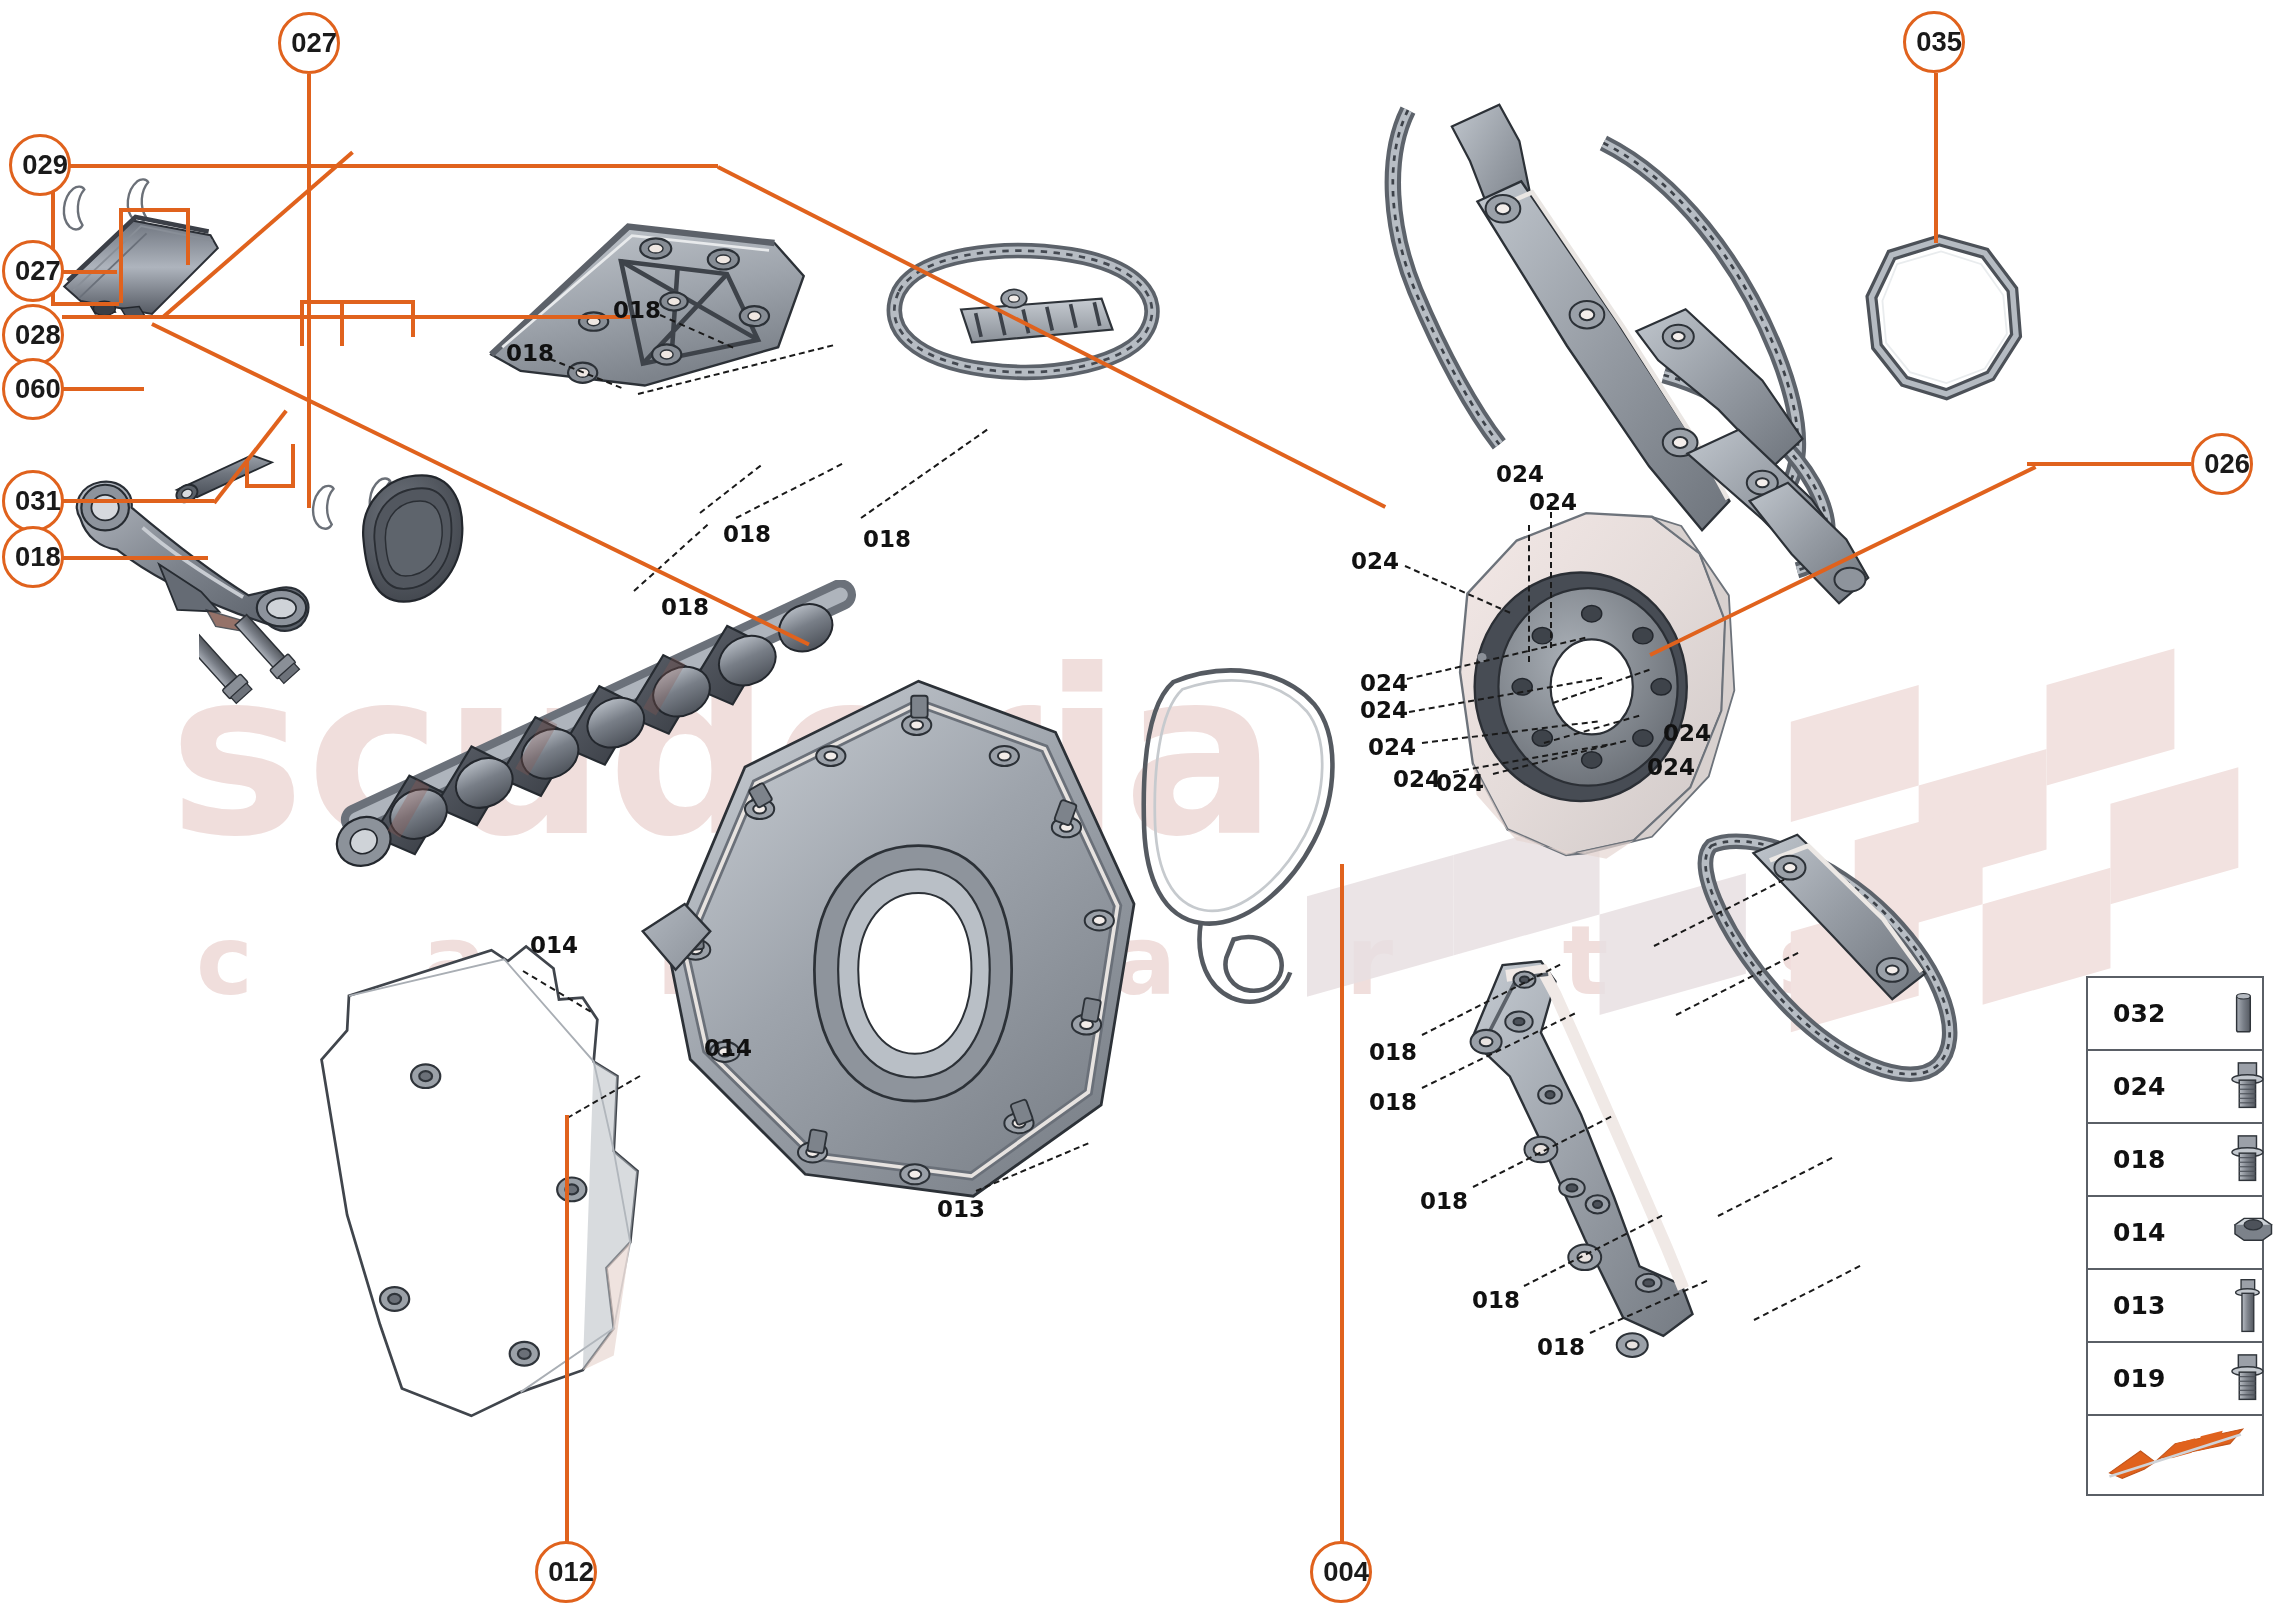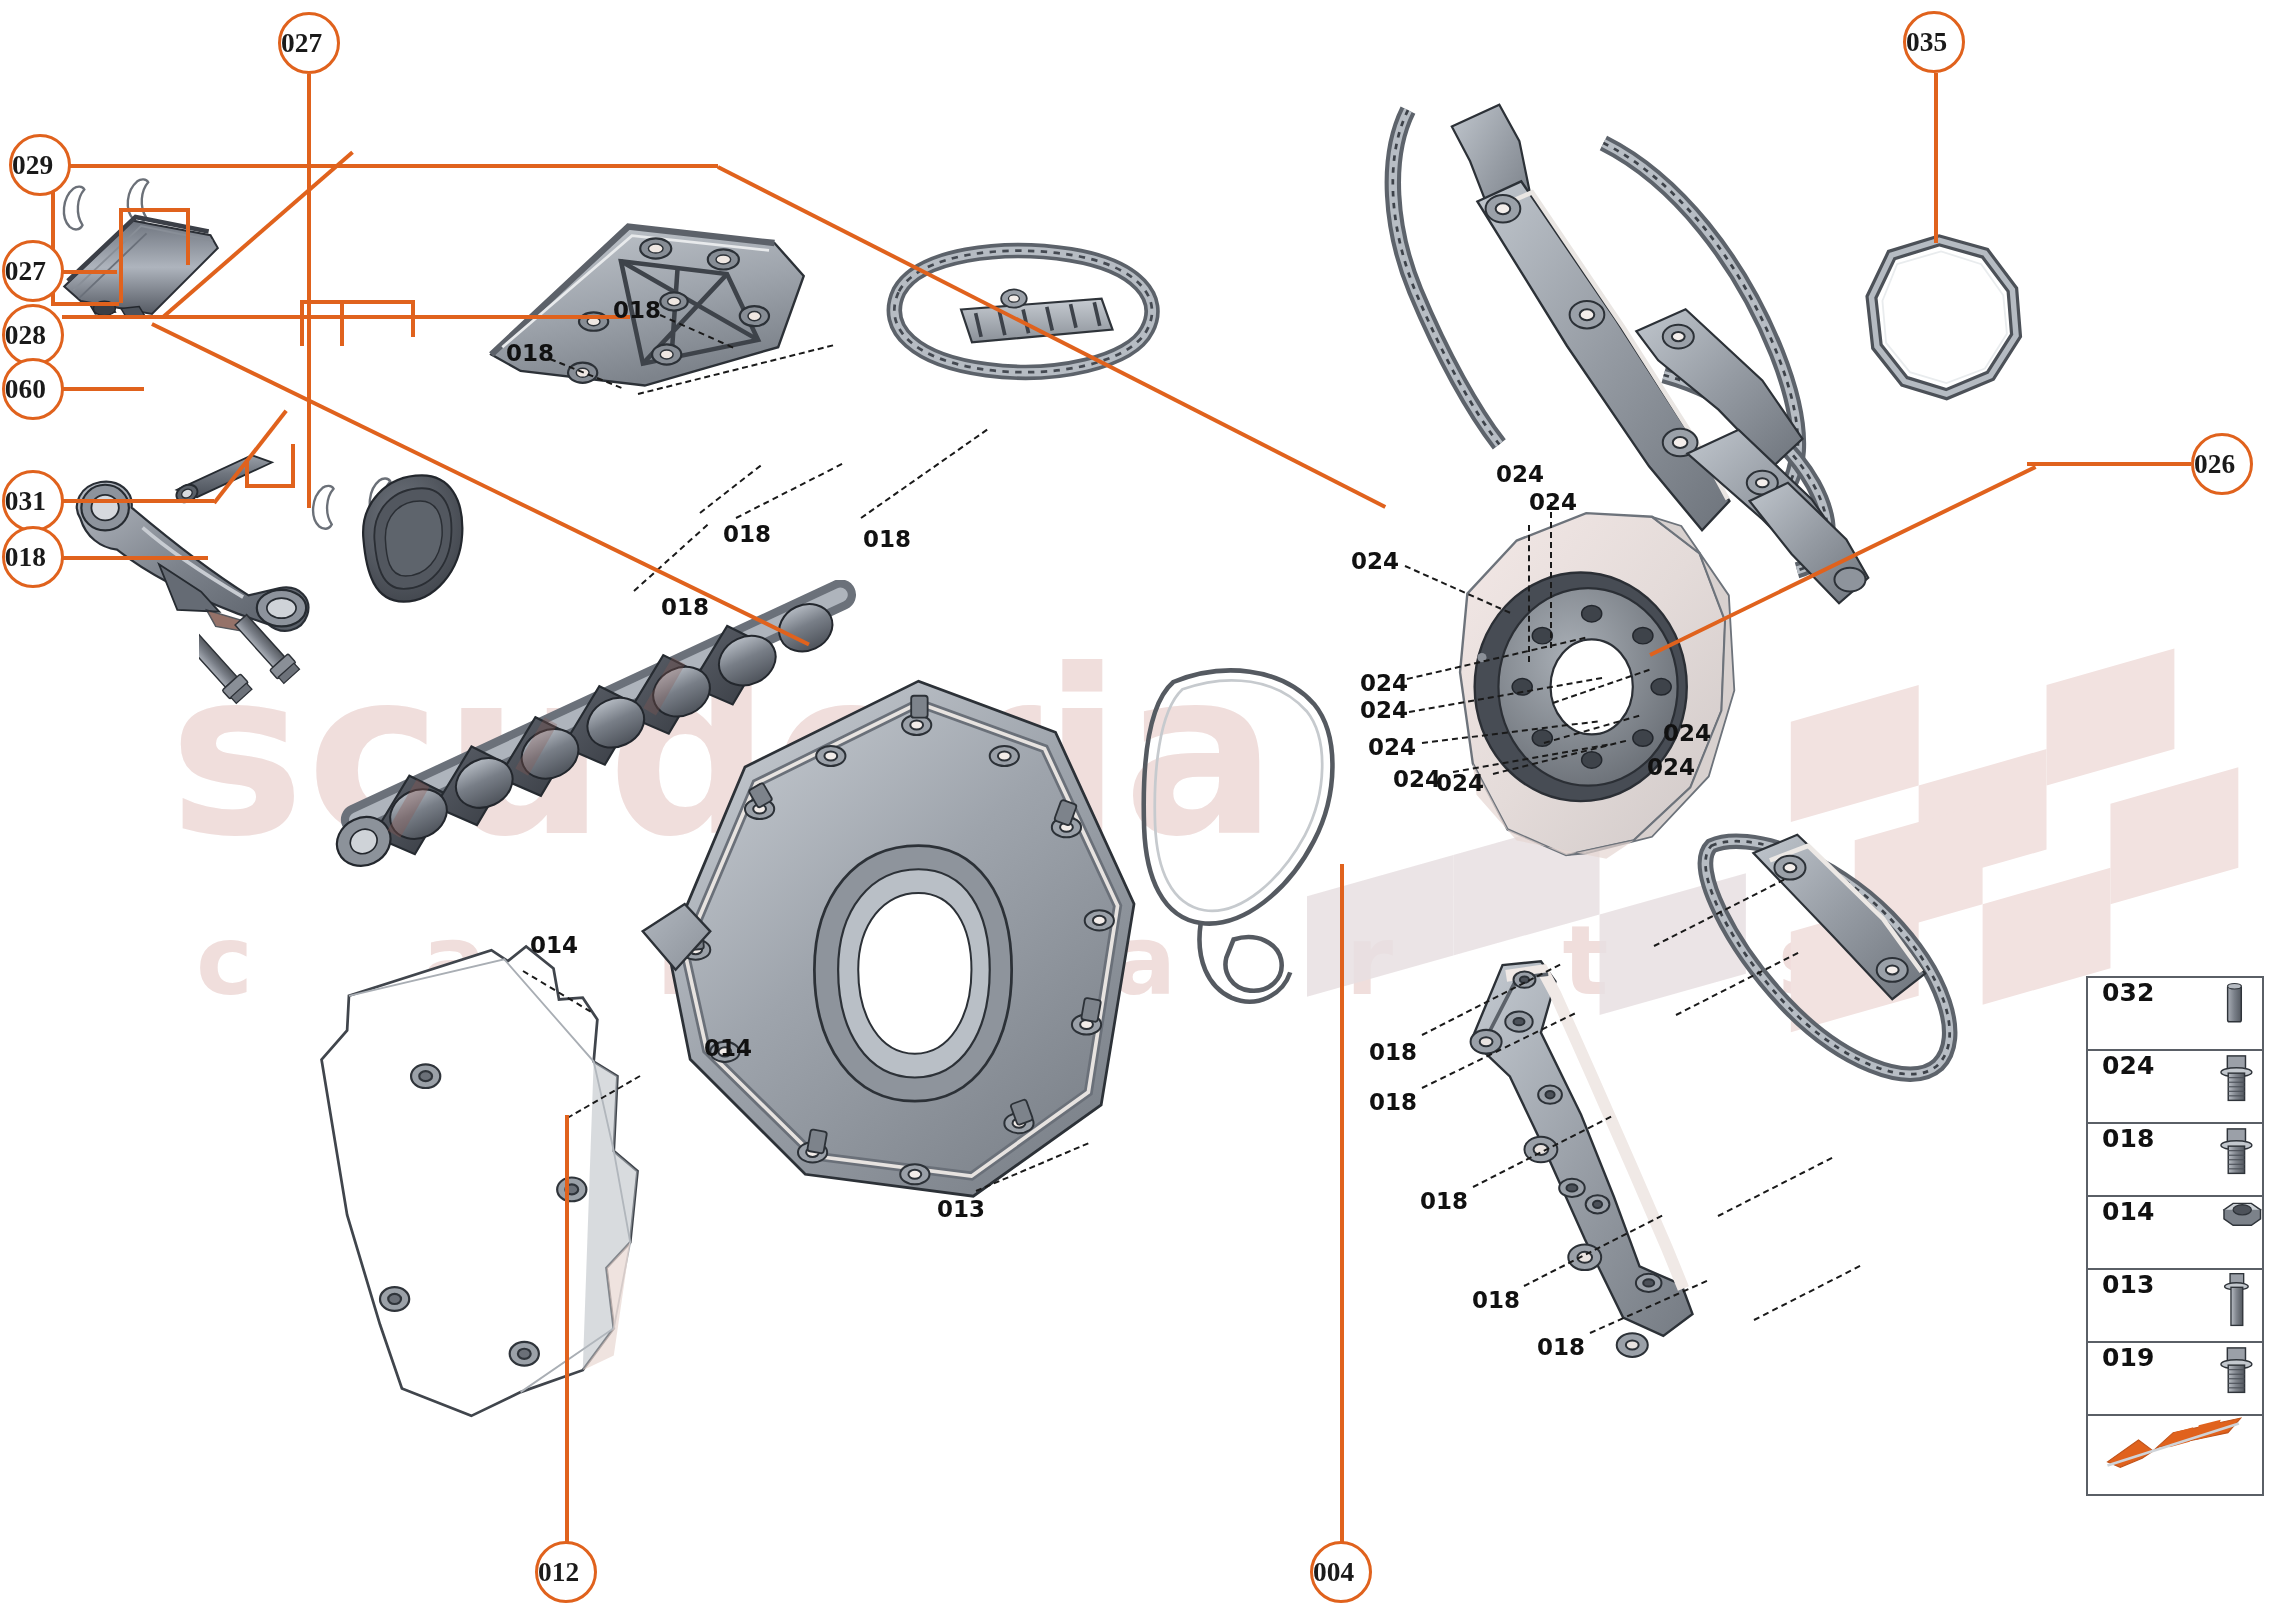--- a/index.html
+++ b/index.html
@@ -22,22 +22,22 @@
   }
   .wm-scuderia{left:169px;top:640px;font-size:228px;line-height:1;}
   .wm-carparts{left:196px;top:905px;font-size:96px;letter-spacing:68px;}
   .wm-flag{position:absolute;pointer-events:none;}
 
   
   .bubble{
     position:absolute;
     width:62px;height:62px;border-radius:50%;
     border:3.7px solid #e0621d;background:#fff;
-    display:flex;align-items:center;justify-content:flex-start;
-    font-family:Liberation Serif, serif;
+    display:flex;align-items:center;justify-content:flex-end;
+    font-family:Liberation Sans, sans-serif;
     font-weight:700;font-size:27.4px;color:#1a1a1a;
     box-sizing:border-box;z-index:40;
   }
   
   .lead{position:absolute;background:#e0621d;z-index:30;}
   .lead.h{height:3.7px;}
   .lead.v{width:3.7px;}
   .lead-diag{position:absolute;z-index:30;transform-origin:0 50%;height:3.7px;background:#e0621d;}
 
   
@@ -49,23 +49,23 @@
   }
   .dash{position:absolute;z-index:25;transform-origin:0 50%;
         border-top:2.7px dashed #1a1a1a;height:0;}
 
   
   .legend{
     position:absolute;left:2086px;top:976px;width:178px;
     border:2.7px solid #5a5f66;background:#fff;box-sizing:border-box;z-index:45;
   }
   .legend-row{
-    display:flex;align-items:flex-start;
+    display:flex;align-items:center;
     height:73px;border-bottom:2.7px solid #5a5f66;box-sizing:border-box;
-    padding:0 5px;
+    padding:0 16px;
     gap:25px;
   }
   .legend-row:last-child{border-bottom:none;height:78px;}
   .legend-code{
     flex:0 0 84px;
     font-family:"DejaVu Sans", sans-serif;
     font-weight:700;font-size:25px;color:#111;text-align:left;padding-left:9.1px;
   }
   .legend-icon{flex:1;display:flex;align-items:center;justify-content:center;}
 

